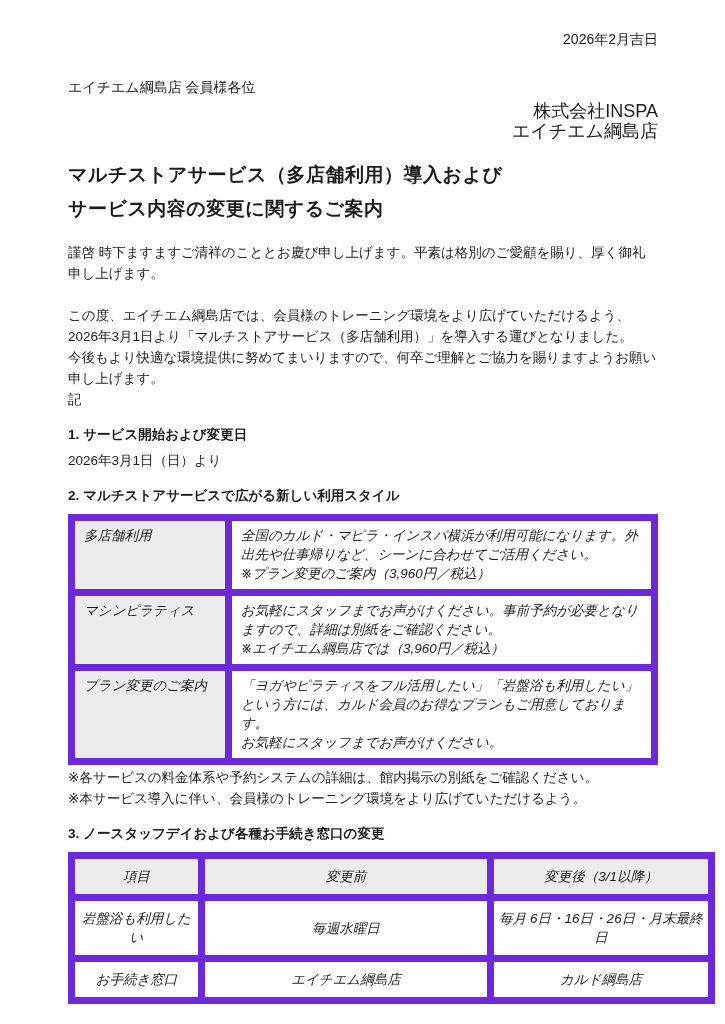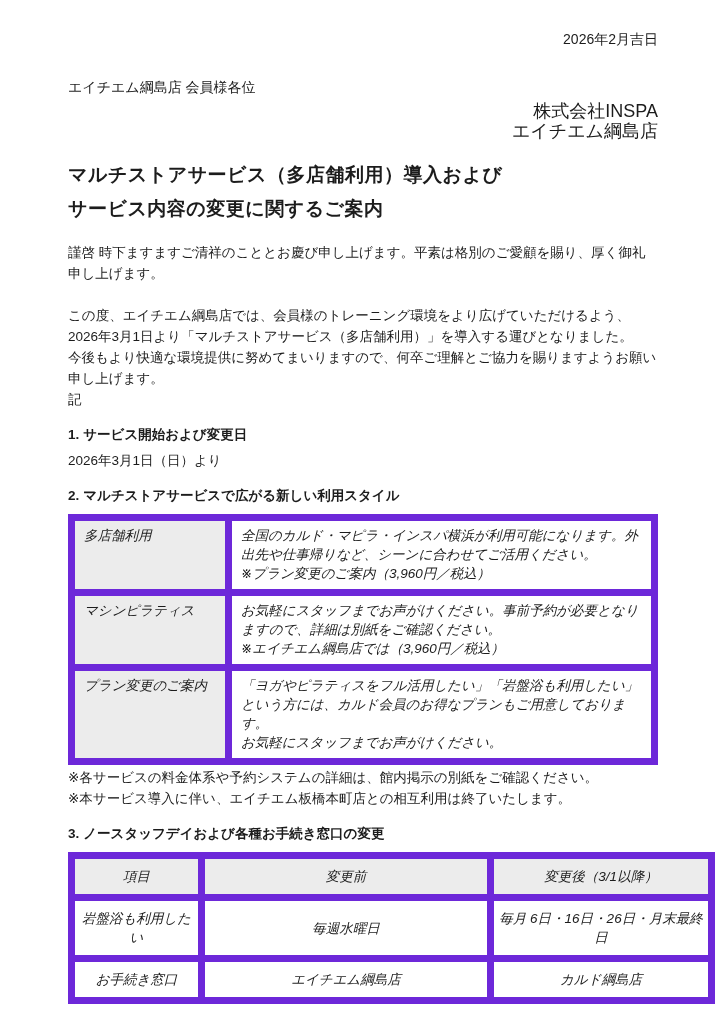--- a/index.html
+++ b/index.html
@@ -120,21 +120,21 @@
         <td>
           <div>「ヨガやピラティスをフル活用したい」「岩盤浴も利用したい」という方には、カルド会員のお得なプランもご用意しております。</div>
           <div>お気軽にスタッフまでお声がけください。</div>
         </td>
       </tr>
     </tbody>
   </table>
 
   <div class="notes-block">
     <p class="note-line">※各サービスの料金体系や予約システムの詳細は、館内掲示の別紙をご確認ください。</p>
-    <p class="note-line">※本サービス導入に伴い、エイチエム板橋本町店との相互利用は終了いたします。</p>
+    <p class="note-line">※本サービス導入に伴い、会員様のトレーニング環境をより広げていただけるよう。</p>
   </div>
 
   <p class="sec-heading" style=""><span class="sec-num">3.</span><span>ノースタッフデイおよび各種お手続き窓口の変更</span></p>
 
   <table class="change-table">
     <thead>
       <tr>
         <th class="col-item">項目</th>
         <th class="col-before">変更前</th>
         <th class="col-after">変更後（3/1以降）</th>

